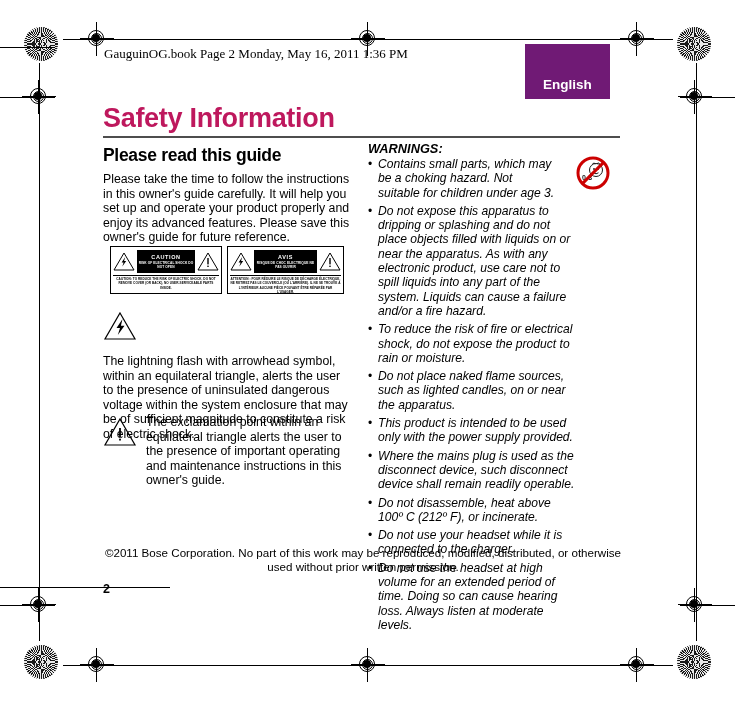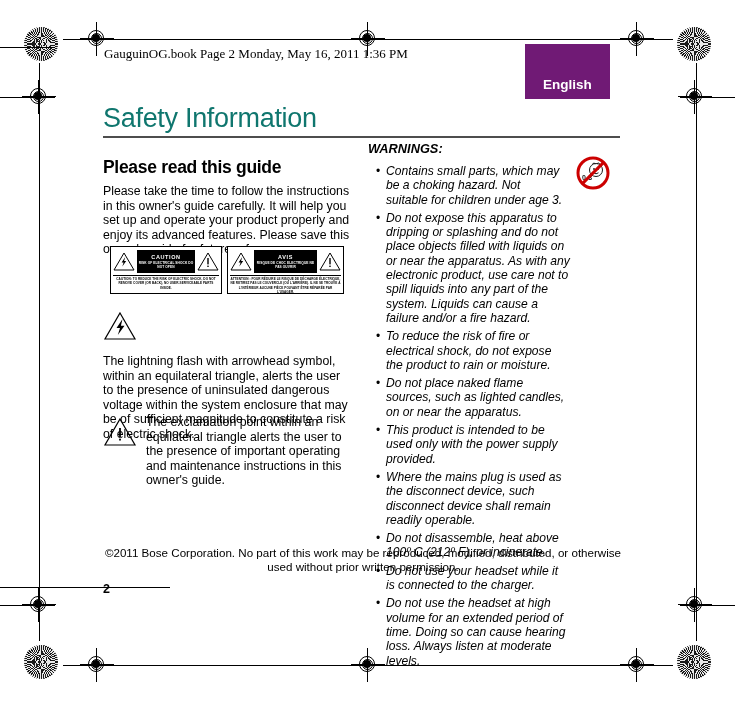--- a/index.html
+++ b/index.html
@@ -100,22 +100,22 @@
     justify-content: center;
     padding-bottom: 7px;
     box-sizing: border-box;
   }
 
   .doc-title {
     position: absolute;
     left: 103px;
     top: 103px;
     font-size: 27px;
-    font-weight: normal;
-    color: #0f766e;
+    font-weight: bold;
+    color: #be185d;
     letter-spacing: -0.3px;
   }
 
   .title-rule {
     position: absolute;
     left: 103px;
     top: 136px;
     width: 517px;
     height: 2px;
     background: #4d4d4d;
@@ -126,21 +126,21 @@
     position: absolute;
     left: 103px;
     top: 141px;
     width: 250px;
   }
   .section-heading {
     font-size: 17.5px;
     font-weight: bold;
     color: #000;
     letter-spacing: -0.3px;
-    margin: 16px 0 6px 0;
+    margin: 4px 0 6px 0;
   }
   .body-para {
     font-size: 12.3px;
     line-height: 14.6px;
     margin: 0;
   }
 
   .notice-row {
     position: absolute;
     left: 110px;
@@ -233,21 +233,21 @@
     top: 141px;
     width: 210px;
   }
   .warn-heading {
     font-size: 12.8px;
     font-weight: bold;
     font-style: italic;
     margin: 0 0 1px 0;
   }
   .warn-list {
-    margin: 8px;
+    margin: 0;
     padding: 0;
     list-style: none;
   }
   .warn-list li {
     font-size: 12.1px;
     font-style: italic;
     line-height: 14.3px;
     padding-left: 10px;
     position: relative;
     margin-bottom: 4px;

